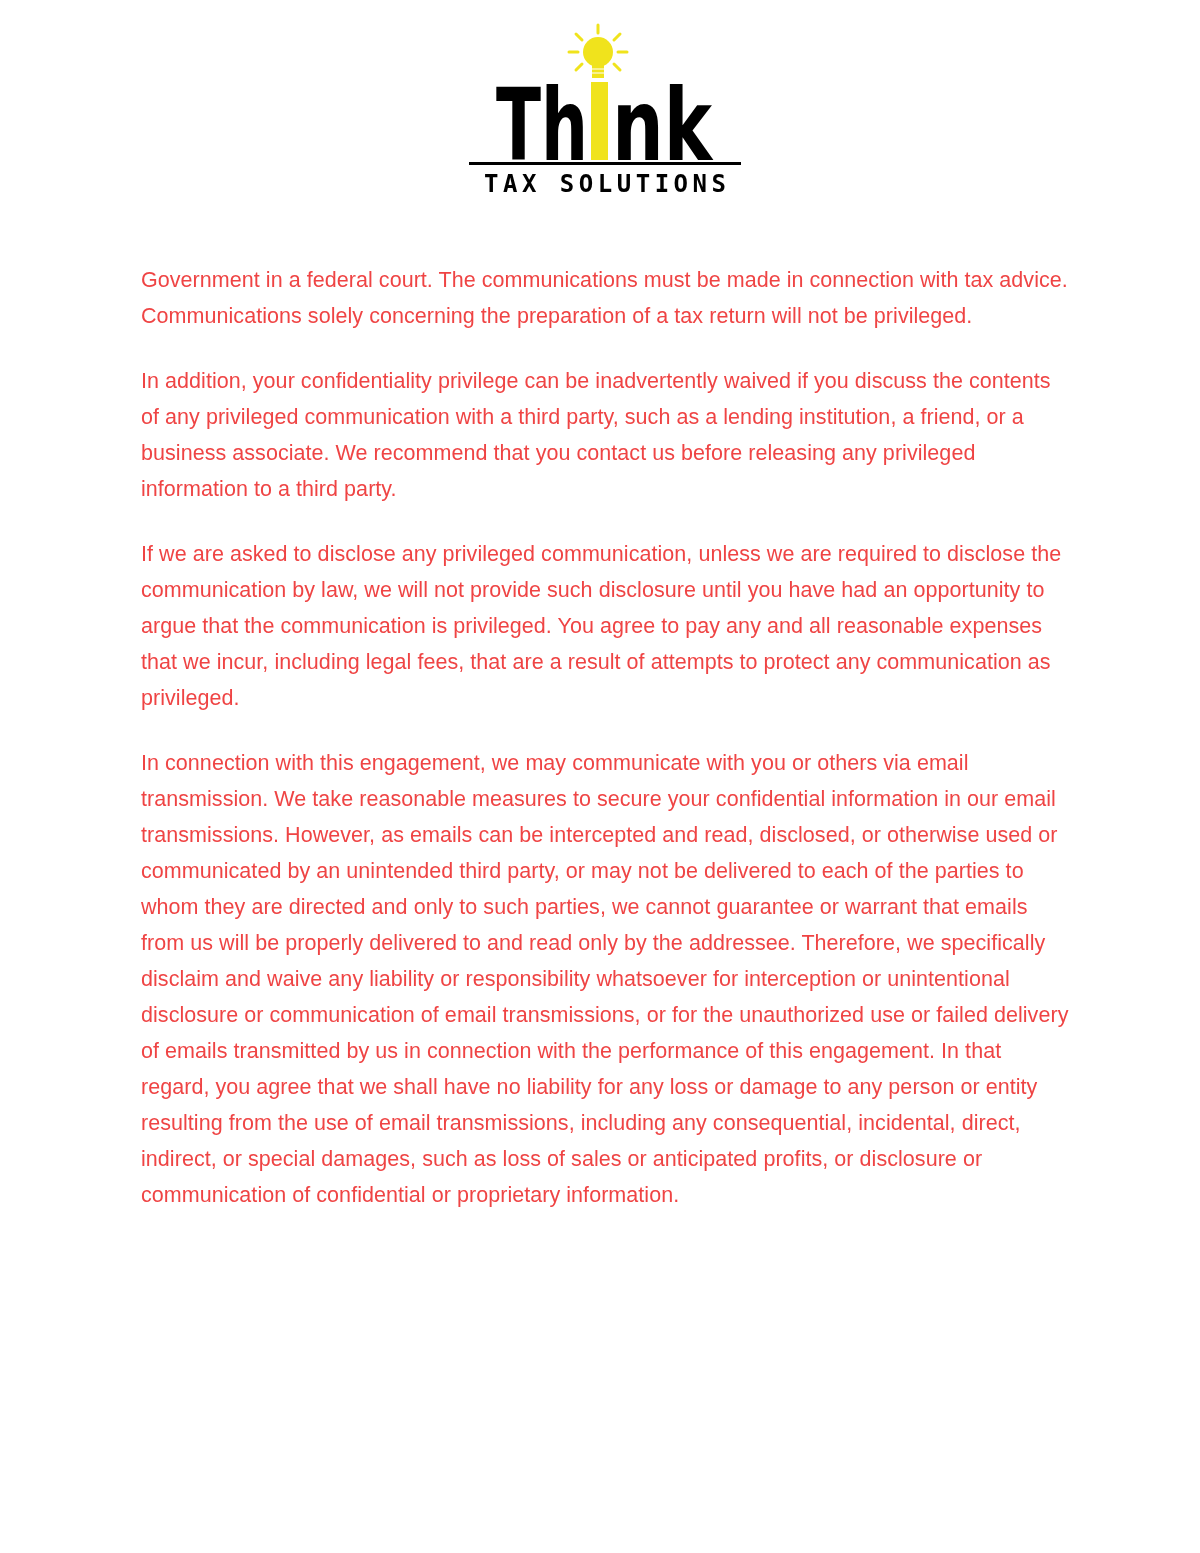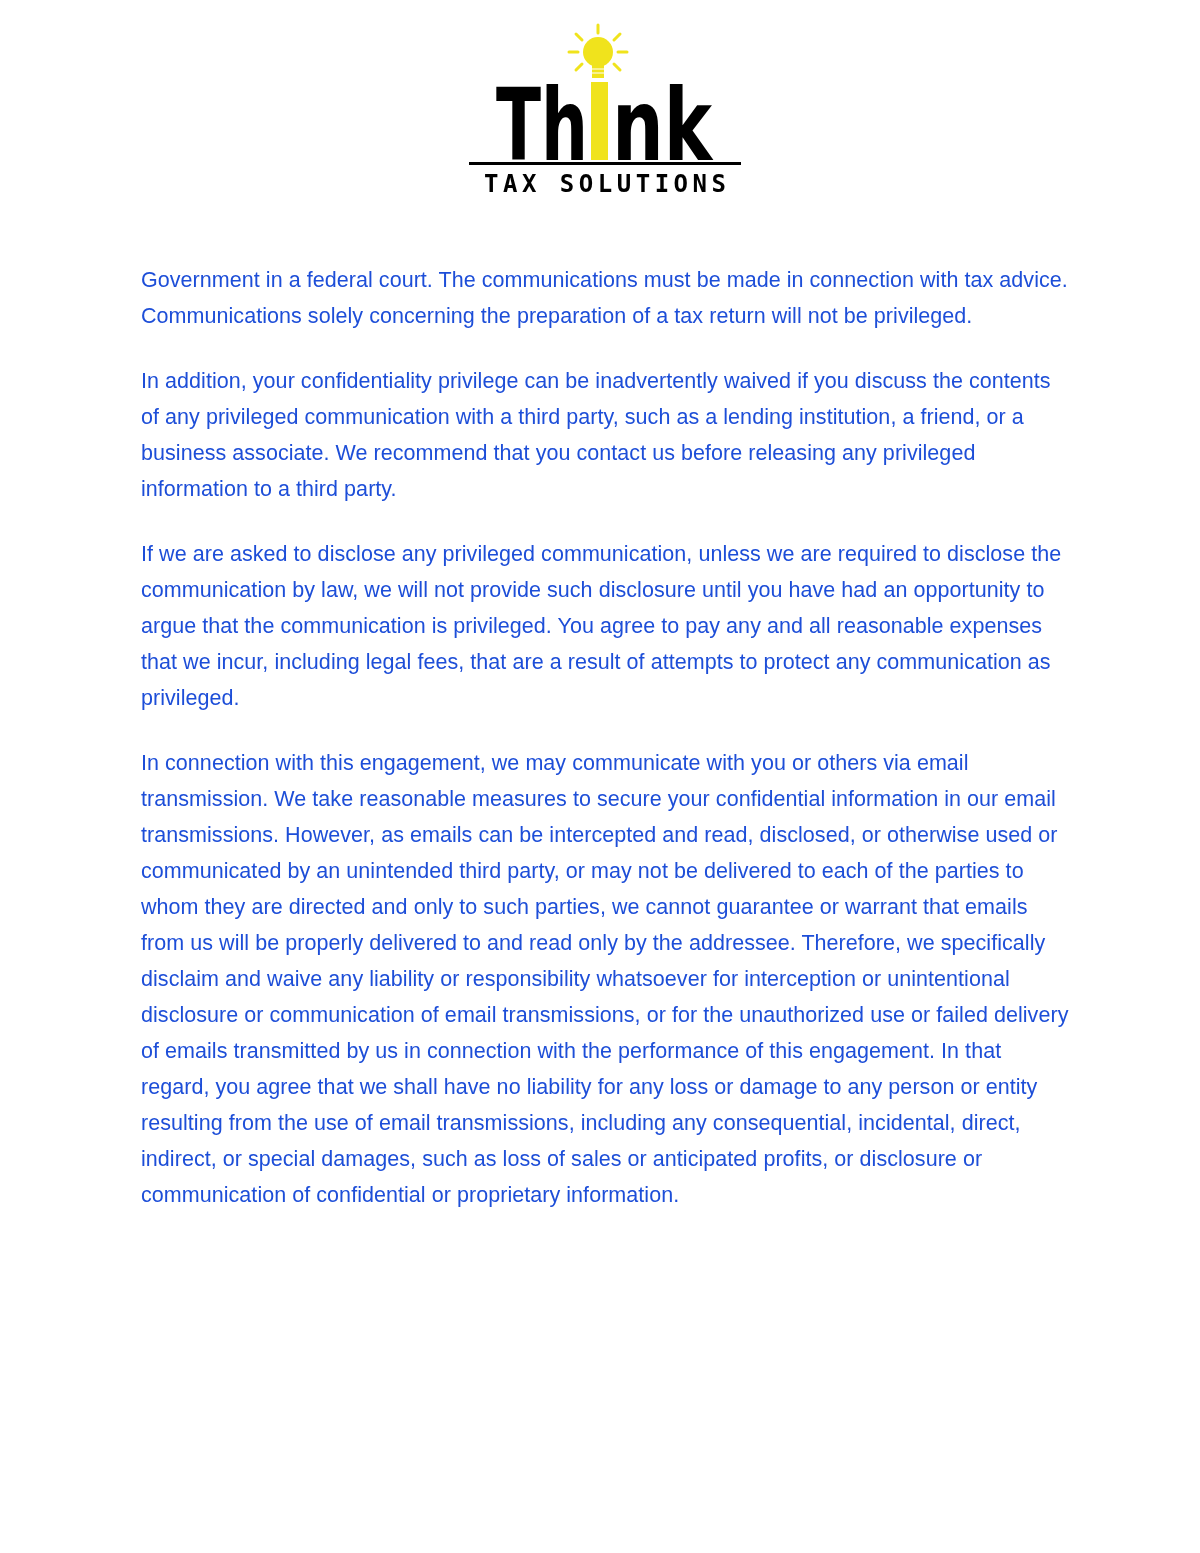--- a/index.html
+++ b/index.html
@@ -1,21 +1,21 @@
 <!DOCTYPE html>
 <html><head>
 <meta charset="utf-8">
 <style>
   html, body { margin: 0; padding: 0; background: #ffffff; }
   body { width: 1200px; height: 1553px; position: relative; overflow: hidden; }
   .logo { position: absolute; left: 466px; top: 22px; width: 276px; height: 176px; text-align: right; }
   .content {
     position: absolute; left: 141px; top: 262px; width: 930px;
     font-family: "Liberation Sans", sans-serif; font-size: 21.5px;
-    line-height: 36px; color: #1d4ed8; letter-spacing: 0.05px;
+    line-height: 36px; color: #ef4444; letter-spacing: 0.05px;
   }
   .content p { margin: 0 0 29px 0; }
 </style>
 </head>
 <body>
 
 <div class="logo">
   <svg width="276" height="176" viewBox="0 0 276 176">
     <g>
       <g stroke="#f0e31c" stroke-width="3" stroke-linecap="round">

